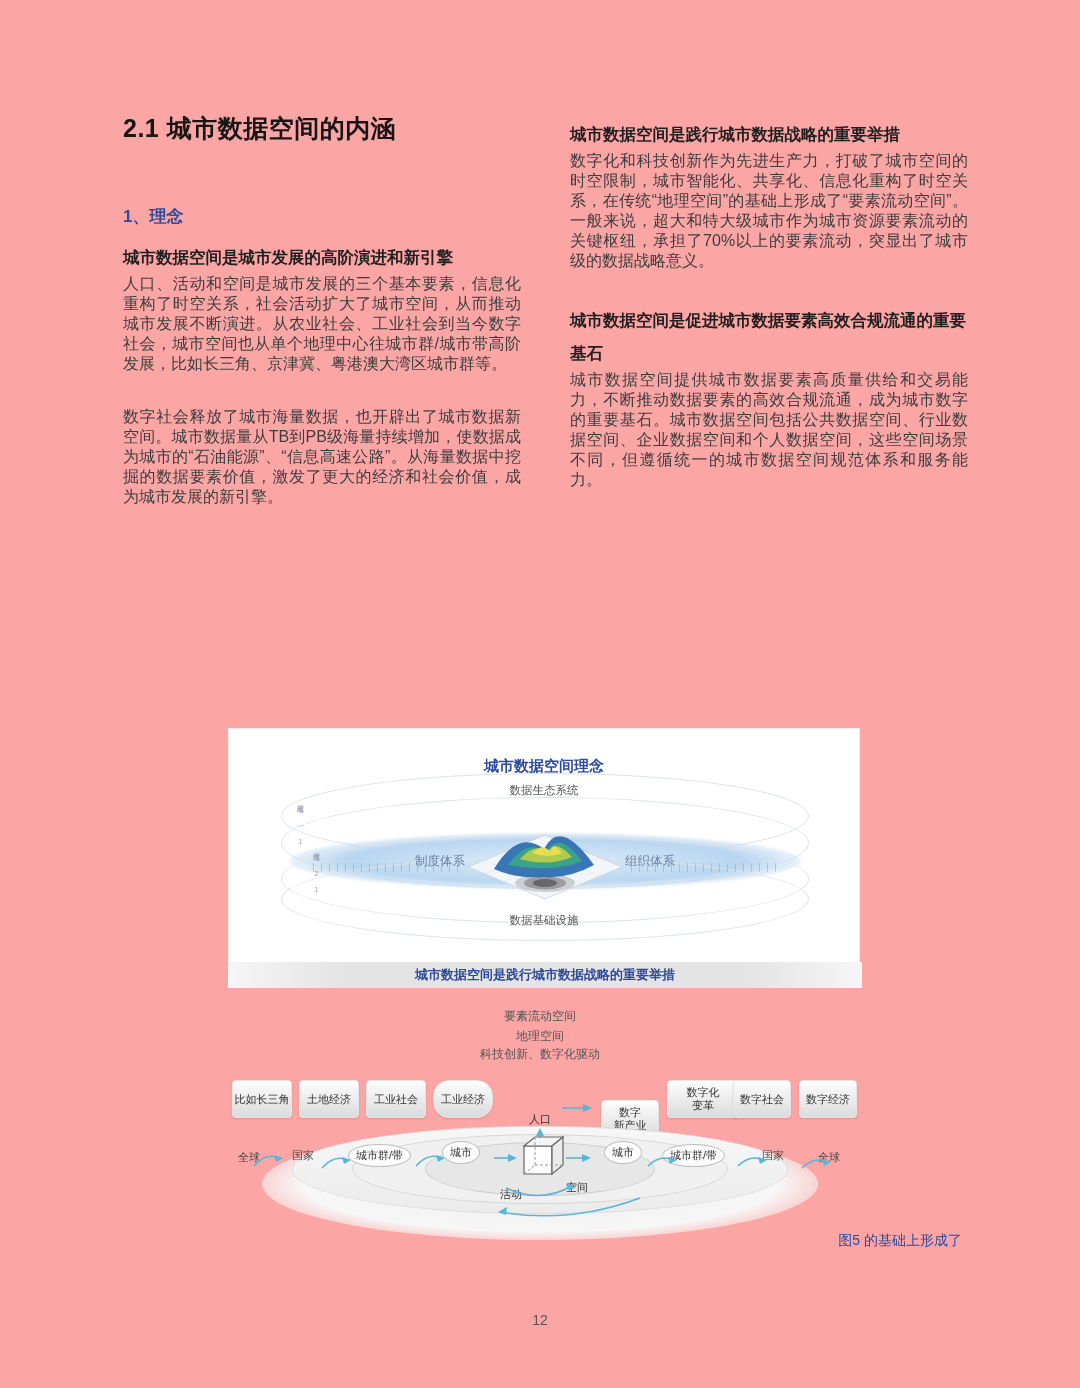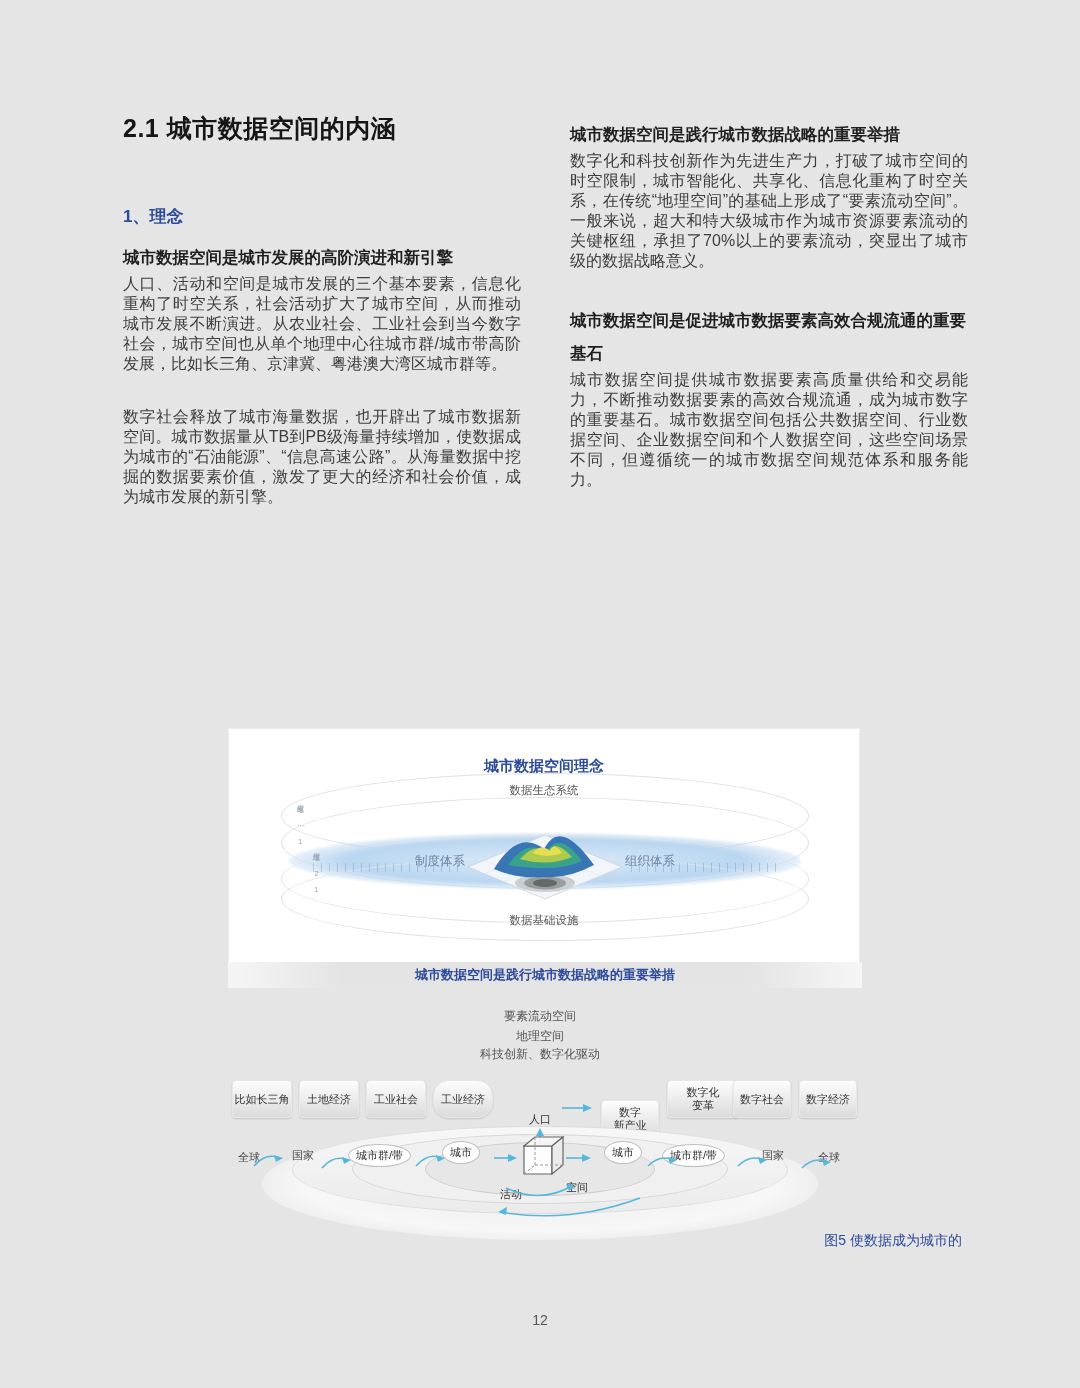--- a/index.html
+++ b/index.html
@@ -2,21 +2,21 @@
 <html><head>
 <meta charset="utf-8">
 <style>
   * { margin:0; padding:0; box-sizing:border-box; }
   html,body { background:#ffffff; }
   body {
     width:1080px; height:1388px; position:relative;
     font-family:"Liberation Sans","DejaVu Sans",sans-serif;
     color:#3d3d3d;
   }
-  .page { position:absolute; inset:0; width:1080px; height:1388px; background:#e5e5e5; overflow:hidden;padding-left:15px; }
+  .page { position:absolute; inset:0; width:1080px; height:1388px; background:#fca5a5; overflow:hidden;padding-left:15px; }
 
   
   .col { position:absolute; }
   .col-left  { left:123px; top:112px; width:398px; }
   .col-right { left:570px; top:118px; width:398px; }
 
   .doc-title { font-size:25px; font-weight:bold; color:#161616; letter-spacing:0.5px; }
   .section-label { margin-top:60px; font-size:17px; font-weight:bold; color:#2e4b9b; }
   .para-heading { font-size:16.5px; font-weight:bold; color:#1f1f1f; line-height:33px; margin-top:13px; }
   .para-heading.first { margin-top:0; }
@@ -232,18 +232,18 @@
         <path d="M314,76 l11,-9 h28 l-11,9 z" fill="rgba(246,246,246,0.92)"></path>
         <path d="M342,76 l11,-9 v28 l-11,9 z" fill="rgba(236,236,236,0.92)"></path>
       </g>
       <g stroke="#9a9a9a" stroke-width="1" stroke-dasharray="3,2" fill="none">
         <path d="M314,104 l11,-9"></path>
         <path d="M325,95 h28"></path>
         <path d="M325,95 v-28"></path>
       </g>
     </svg>
 
-    <div class="flow-caption">图5 使数据成为城市的</div>
+    <div class="flow-caption">图5 的基础上形成了</div>
   </div>
 
   <div class="page-number">12</div>
 
 </div>
 
 </body></html>

